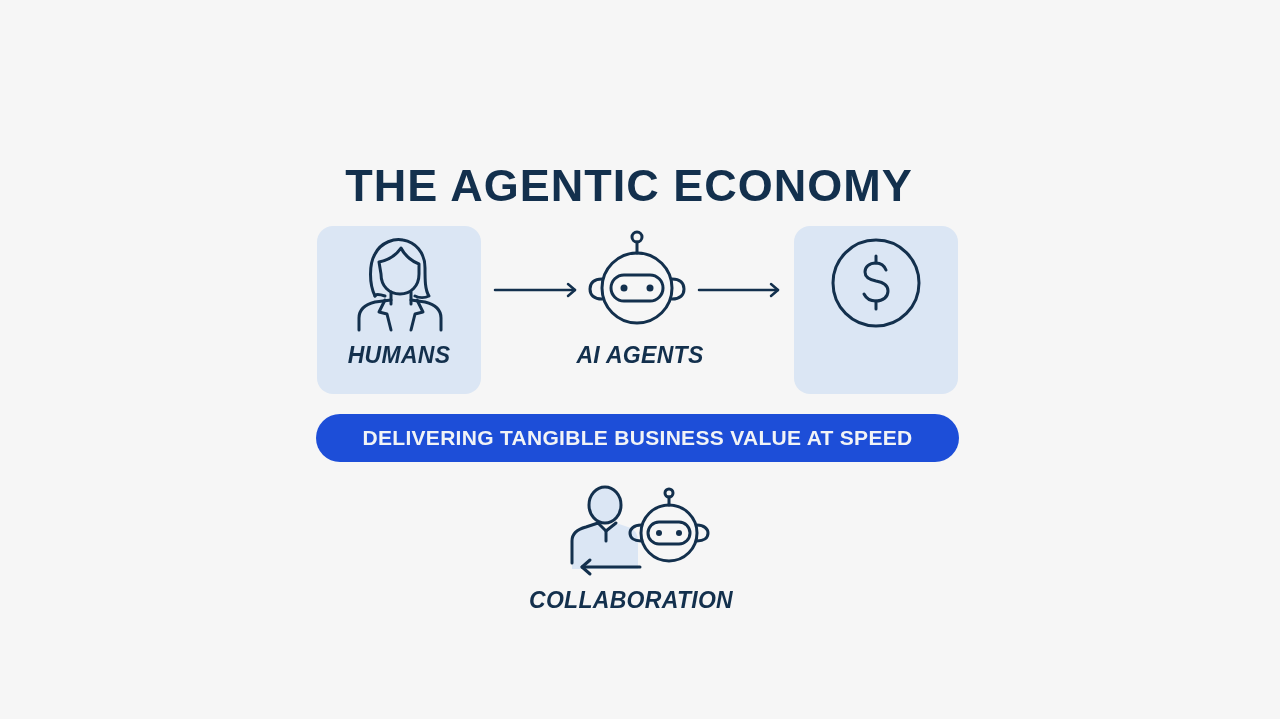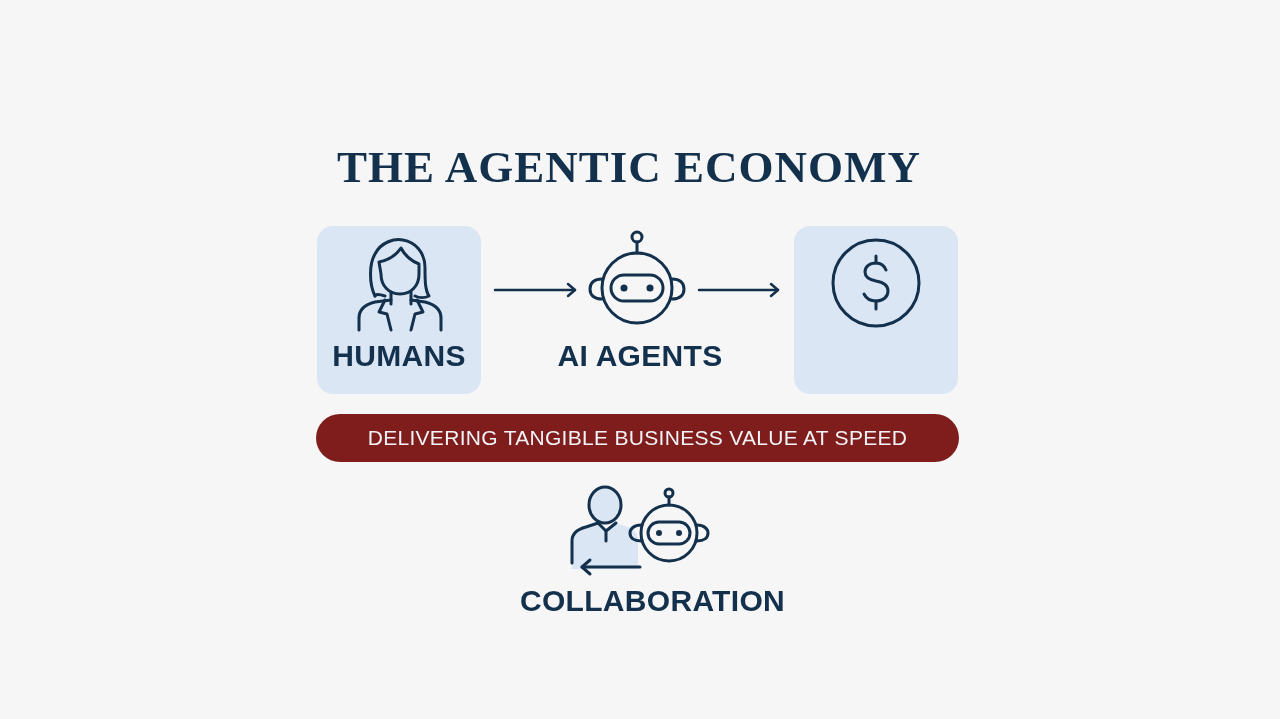--- a/index.html
+++ b/index.html
@@ -1,40 +1,39 @@
 <!DOCTYPE html>
 <html><head>
 <meta charset="utf-8">
 <style>
   html, body { margin:0; padding:0; }
   body {
     width:1280px; height:719px; background:#f6f6f6; position:relative; overflow:hidden;
     font-family: "Liberation Sans", "DejaVu Sans", sans-serif; color:#13304d;
   }
   .title {
-    position:absolute; left:0; width:1258px; top:141px; text-align:center;
+    position:absolute; left:0; width:1258px; top:160px; text-align:center;
     font-size:45px; font-weight:700; letter-spacing:1px; color:#13304d;
     transform: scaleX(1.0);
-    font-family: Liberation Serif, serif;
   }
   .card {
     position:absolute; top:226px; width:164px; height:168px;
     background:#dbe6f4; border-radius:16px;
   }
   .card.left { left:317px; }
   .card.right { left:794px; }
   .label {
-    position:absolute; font-weight:700; font-size:30px; color:#13304d; text-align:center;
-    line-height:25px; letter-spacing:0.3px;
+    position:absolute; font-weight:700; font-size:23px; color:#13304d; text-align:center;
+    line-height:25px; letter-spacing:0.3px;font-style:italic;
   }
   .pill {
     position:absolute; left:316px; top:414px; width:643px; height:48px;
-    background:#7f1d1d; border-radius:24px; color:#f1f3f6;
+    background:#1d4ed8; border-radius:24px; color:#f1f3f6;
     display:flex; align-items:center; justify-content:center;
-    font-weight:400; font-size:21px; letter-spacing:0.3px;
+    font-weight:700; font-size:21px; letter-spacing:0.3px;
   }
   svg { position:absolute; overflow:visible; }
 </style>
 </head>
 <body>
 
 <div class="title">THE AGENTIC ECONOMY</div>
 
 <div class="card left"></div>
 <svg style="left:355px;top:234px;" width="90" height="100" viewBox="0 0 90 100">

